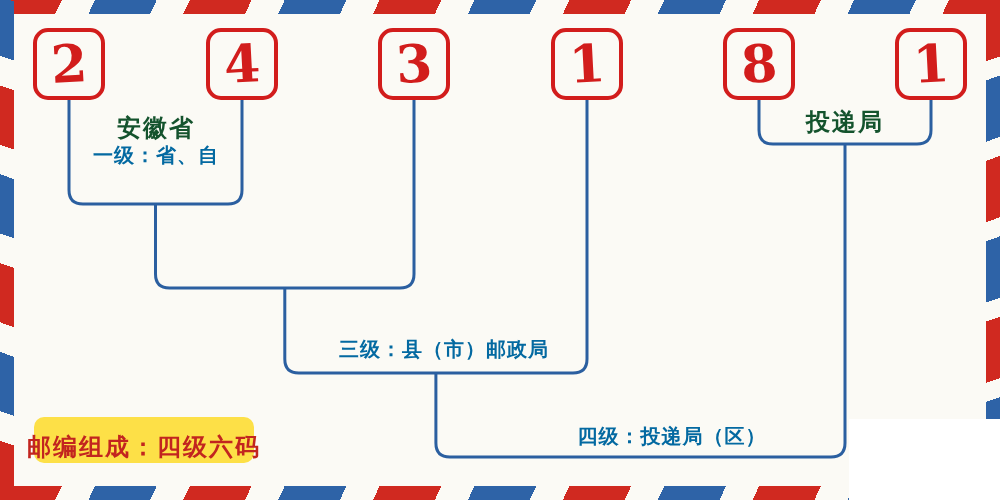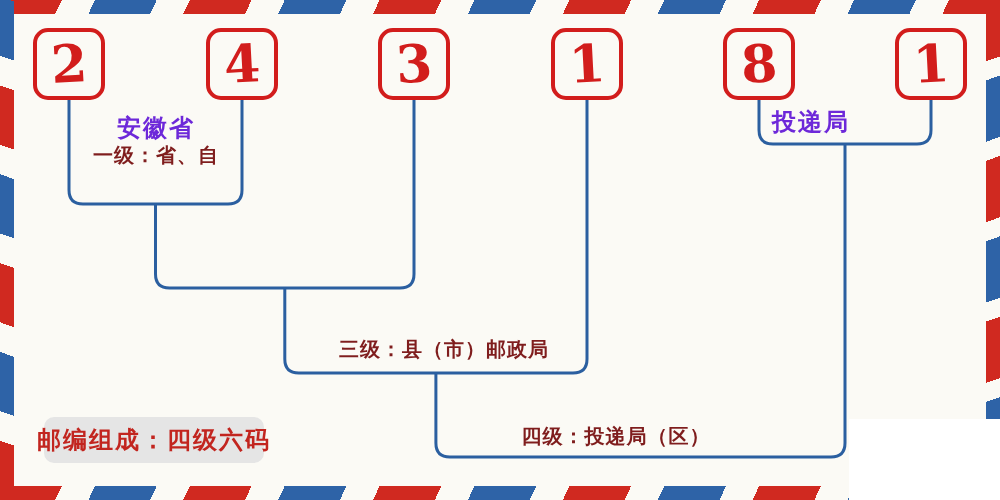--- a/index.html
+++ b/index.html
@@ -42,42 +42,42 @@
     display:flex;align-items:center;justify-content:center;z-index:3;
   }
   .digit{
     color:#d21d1c;font:800 52px "DejaVu Serif", serif;
     transform:rotate(-3deg);line-height:1;
   }
   .b1{left:33px}.b2{left:206px}.b3{left:378px}.b4{left:551px}.b5{left:723px}.b6{left:895px}
   
   .lvl-name{
     position:absolute;transform:translateX(-50%);z-index:4;
-    color:#6d28d9;font:700 24px "Liberation Serif", serif;
+    color:#14532d;font:700 24px "Liberation Serif", serif;
     letter-spacing:2px;white-space:nowrap;
   }
   .lvl-desc{
     position:absolute;transform:translateX(-50%);z-index:4;
-    color:#7f1d1d;font:700 20px "Liberation Sans", sans-serif;
+    color:#0369a1;font:700 20px "Liberation Sans", sans-serif;
     letter-spacing:1px;white-space:nowrap;text-align:left;line-height:22px;
   }
   .n1{left:156px;top:112px}
   .d1{left:156px;top:144px}
   .n2{left:285px;top:224px}
   .d2{left:285px;top:255px}
   .n3{left:436px;top:308px}
   .d3{left:444px;top:338px}
   .n4{left:640px;top:389px}
-  .d4{left:616px;top:425px}
-  .n5{left:811px;top:106px}
+  .d4{left:672px;top:425px}
+  .n5{left:845px;top:106px}
   
   .footer-badge{
-    position:absolute;left:44px;top:417px;width:220px;height:46px;z-index:4;
-    background:#e5e5e5;border-radius:10px;
-    display:flex;align-items:center;justify-content:center;
+    position:absolute;left:34px;top:417px;width:220px;height:46px;z-index:4;
+    background:#fde047;border-radius:10px;
+    display:flex;align-items:flex-end;justify-content:center;
   }
   .footer-badge span{
     color:#c2251f;font:700 24px "Liberation Serif", serif;letter-spacing:2px;white-space:nowrap;
   }
   
   .corner-mask{
     position:absolute;left:849px;top:419px;width:151px;height:81px;
     background:#ffffff;z-index:5;
   }
 </style>

